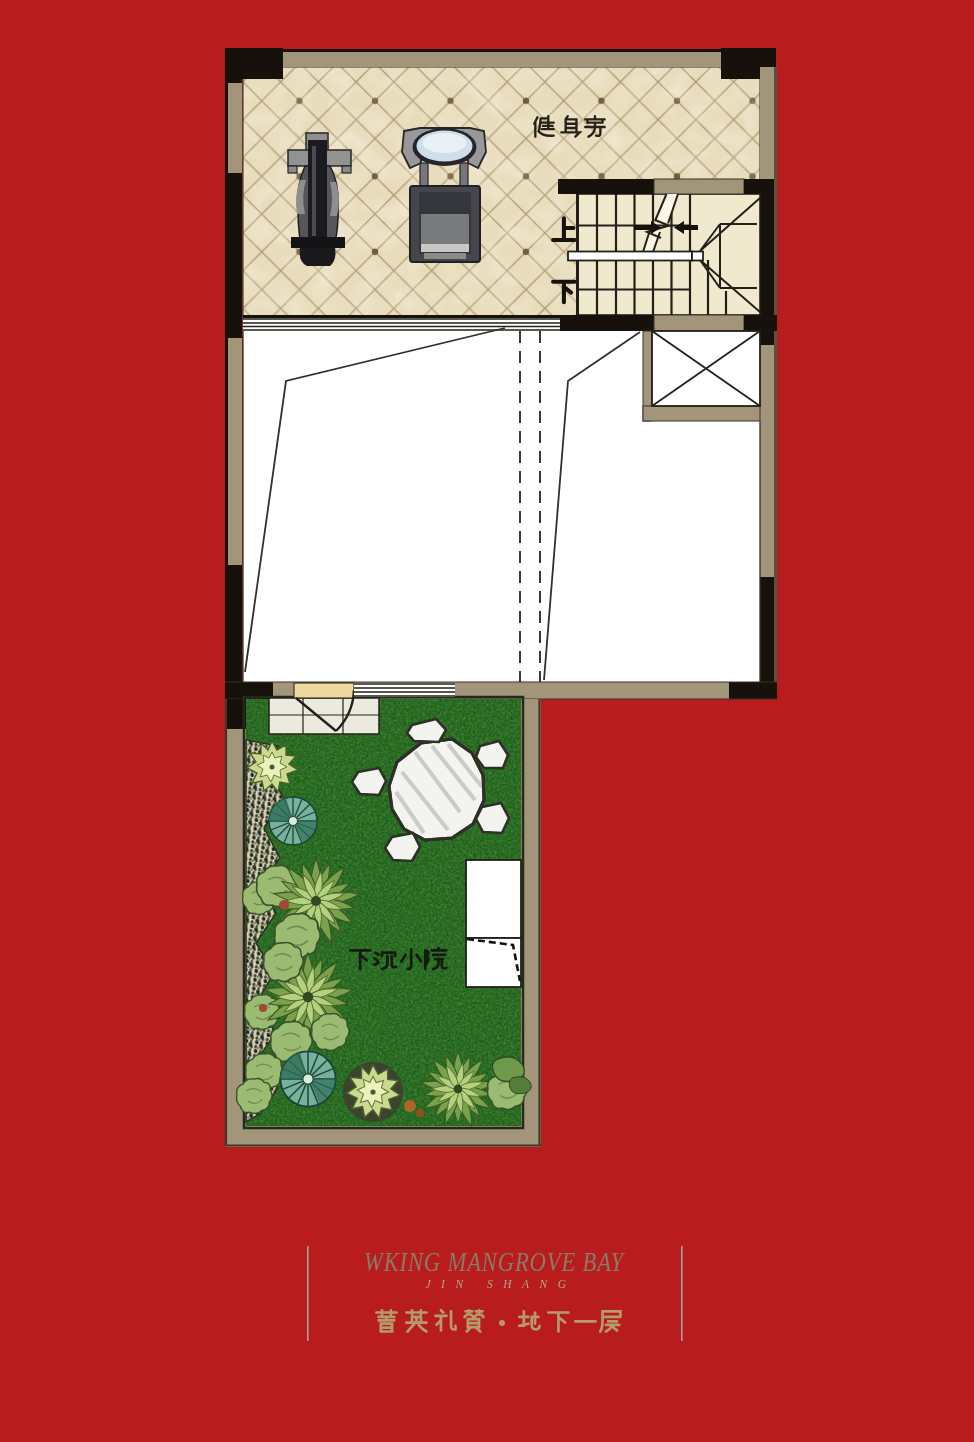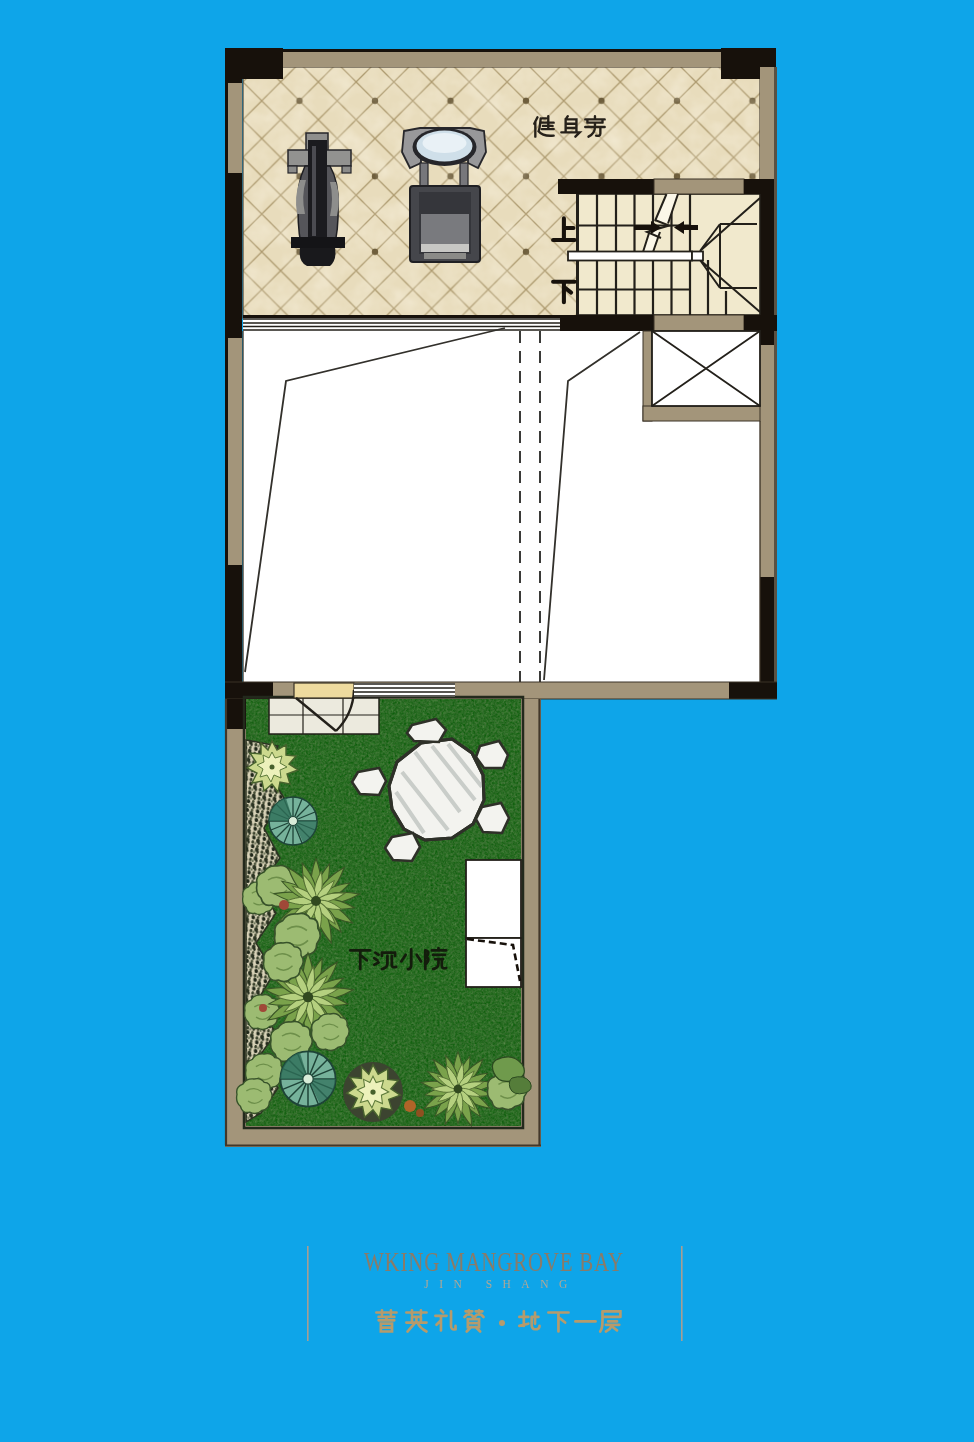--- a/index.html
+++ b/index.html
@@ -1,16 +1,16 @@
 <!DOCTYPE html>
 <html><head>
 <meta charset="utf-8">
 <style>
 html,body{margin:0;padding:0;background:#ffffff;}
-#wrap{width:974px;height:1442px;position:relative;background:#0ea5e9;overflow:hidden;}
+#wrap{width:974px;height:1442px;position:relative;background:#b91c1c;overflow:hidden;font-style:italic;}
 .lat{font-family:"Liberation Serif",serif;}
 </style>
 </head>
 <body>
 <div id="wrap">
 <svg width="974" height="1442" viewBox="0 0 974 1442" xmlns="http://www.w3.org/2000/svg">
 <defs>
 
 <pattern id="tile" width="75.5" height="75.5" patternUnits="userSpaceOnUse" patternTransform="translate(73,25.3)">
   <rect width="76" height="76" fill="#e8dcbc"></rect>

